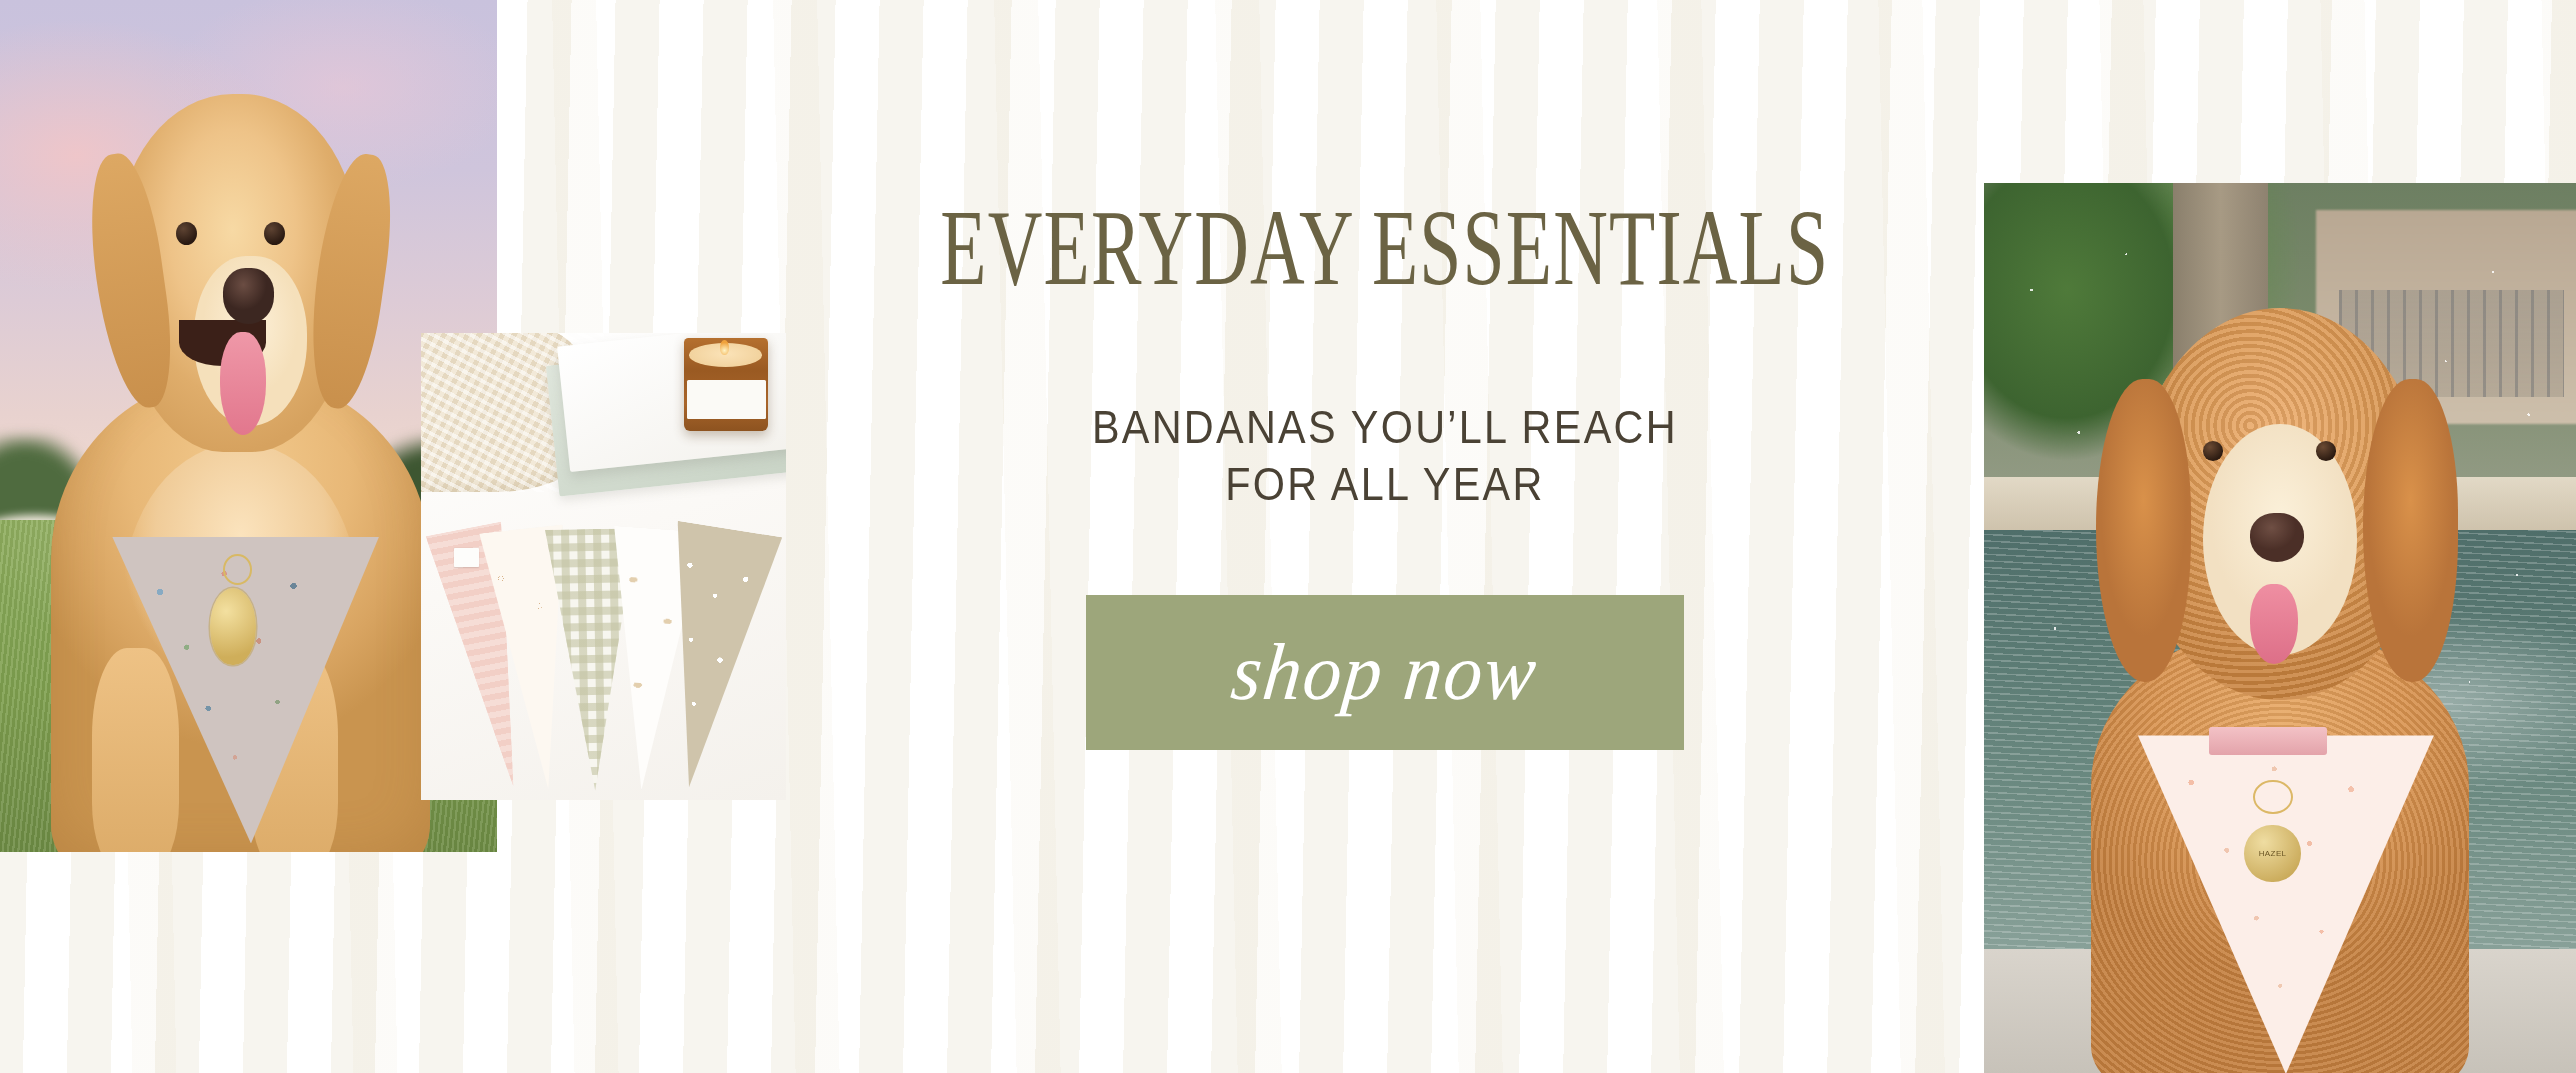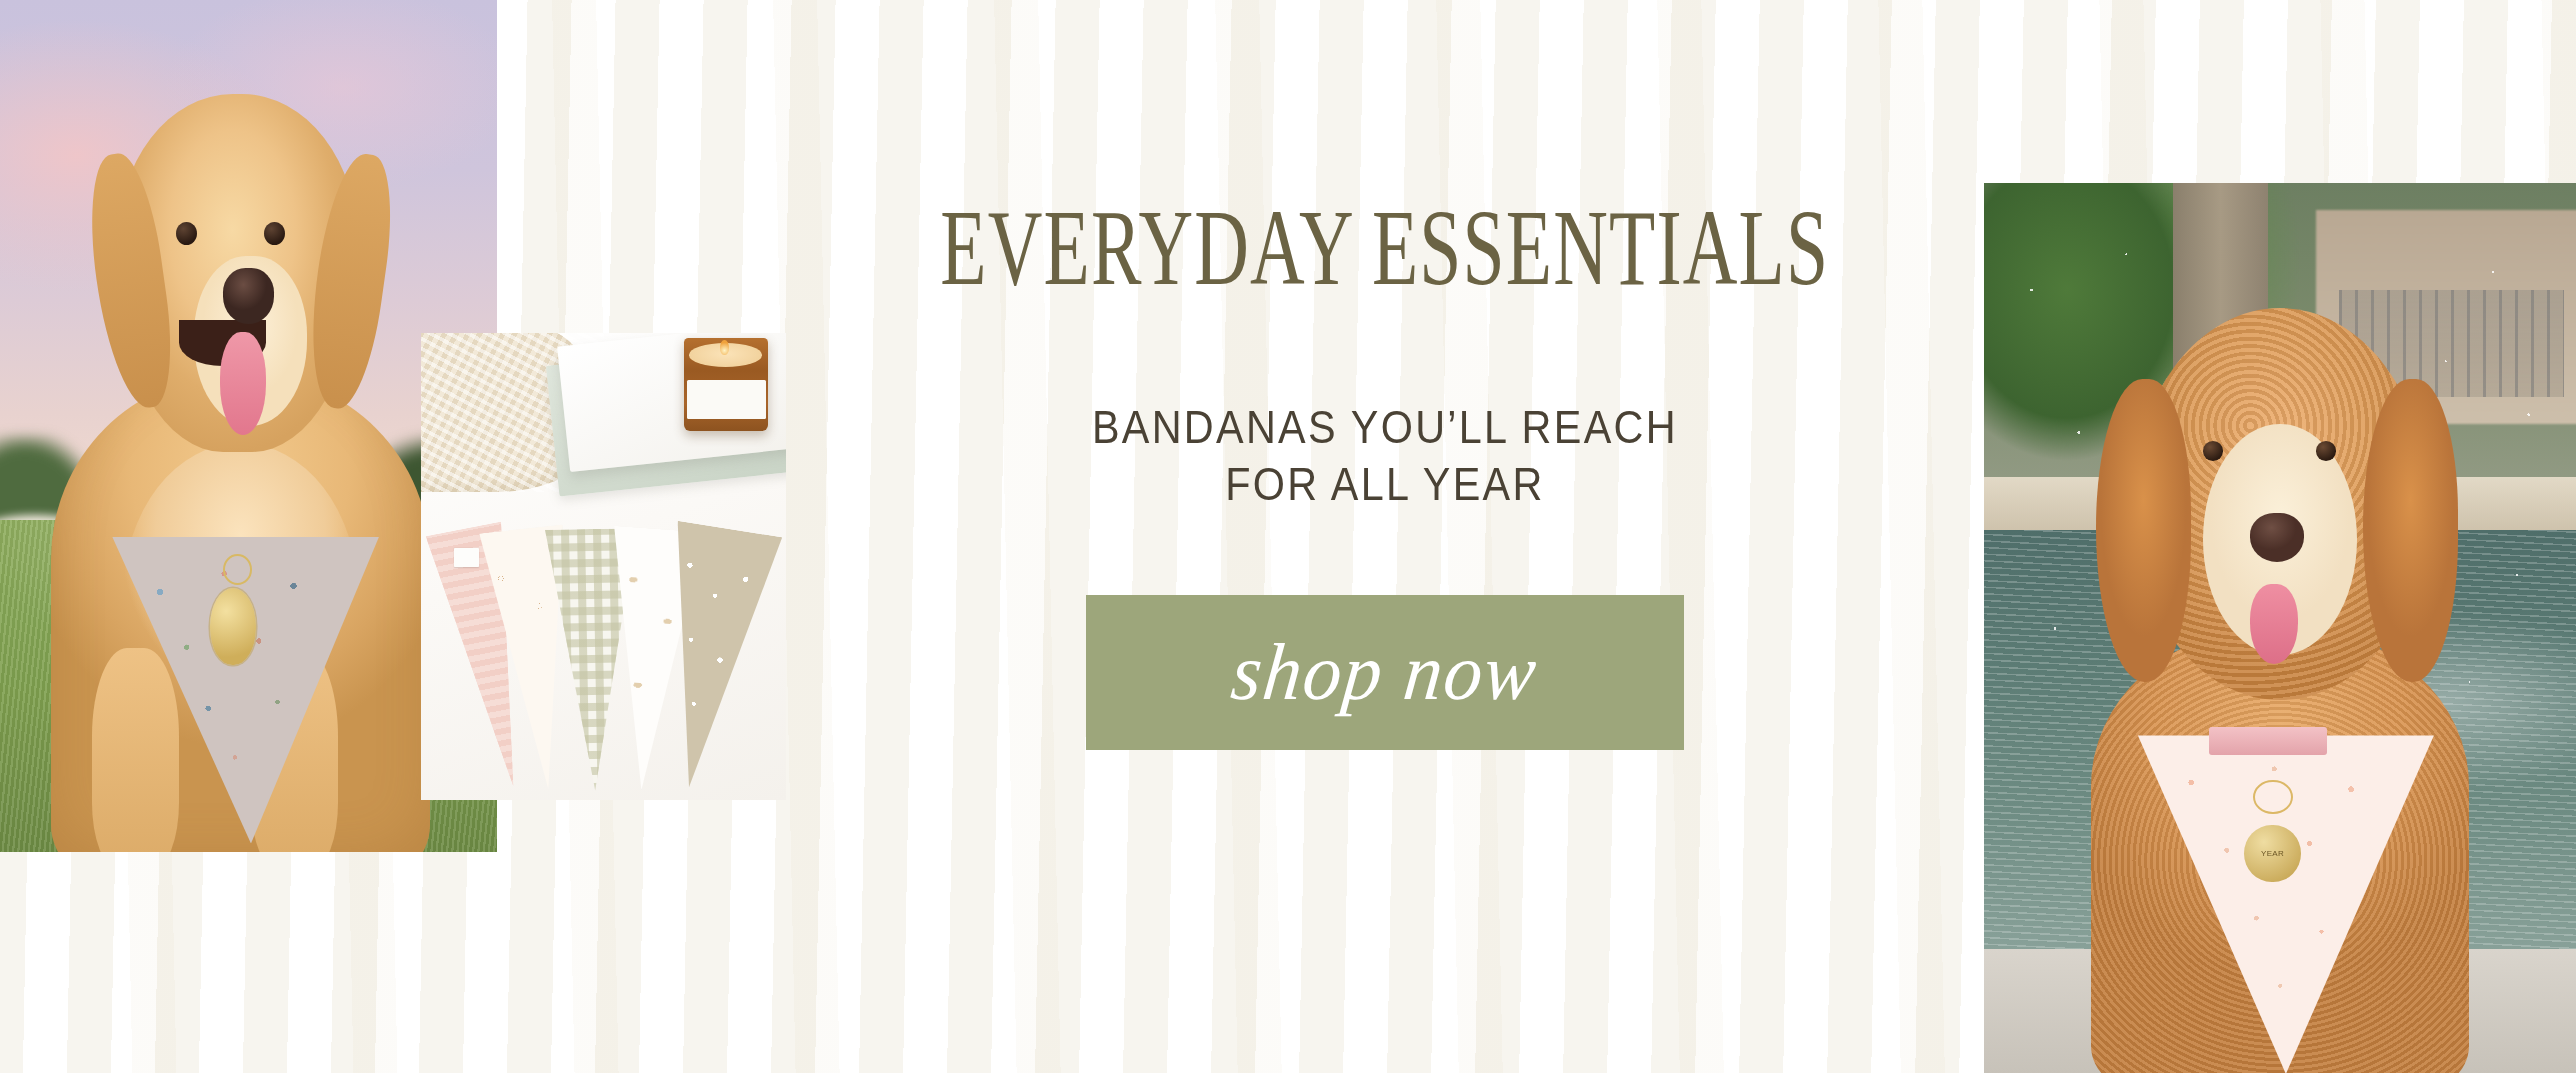--- a/index.html
+++ b/index.html
@@ -533,21 +533,21 @@
       <div class="gd-chairs"></div>
       <div class="gd-coping"></div>
       <div class="gd-water"></div>
       <div class="gd-deck"></div>
       <div class="gd-spray"></div>
       <div class="gd-body"></div>
       <div class="gd-bandana"></div>
       <div class="gd-collar"></div>
       <div class="gd-ring"></div>
       <div class="gd-tag">
-        <span>YEAR</span>
+        <span>HAZEL</span>
       </div>
       <div class="gd-head"></div>
       <div class="gd-ear-l"></div>
       <div class="gd-ear-r"></div>
       <div class="gd-face"></div>
       <div class="gd-eye-l"></div>
       <div class="gd-eye-r"></div>
       <div class="gd-tongue"></div>
       <div class="gd-nose"></div>
     </div>

